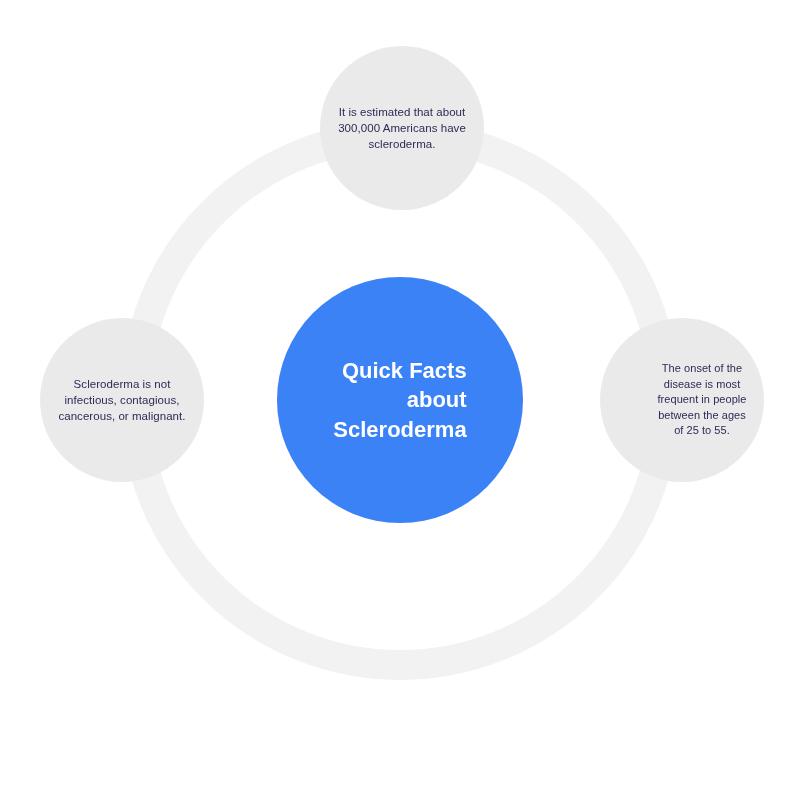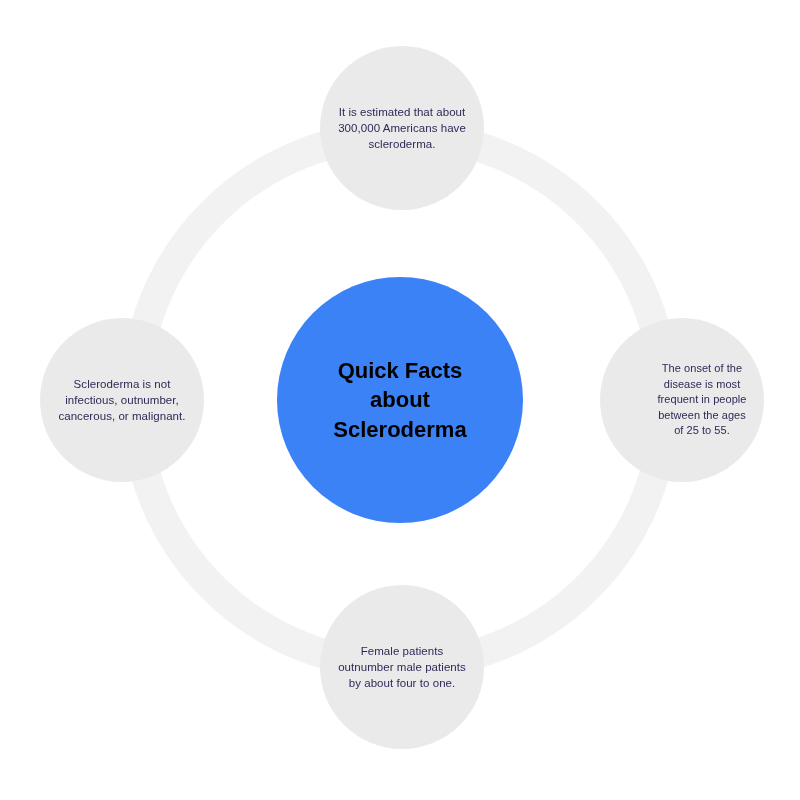--- a/index.html
+++ b/index.html
@@ -78,49 +78,46 @@
     border-radius: 50%;
     background: #3b82f6;
     z-index: 3;
     display: flex;
     align-items: center;
     justify-content: center;
     box-sizing: border-box;
     padding: 0 26px;
   }
   .hub .hub-text {
-    color: #000000;
+    color: #ffffff;
     font-size: 22px;
     font-weight: bold;
     line-height: 1.32;
-    text-align: center;
+    text-align: right;
     font-family: "Liberation Sans", sans-serif;
   }
 </style>
 </head>
 <body>
 
 <div id="infographic">
 
   <div class="ring"></div>
 
   <div class="node node-top">
     <div class="node-text">It is estimated that about 300,000 Americans have scleroderma.</div>
   </div>
 
   <div class="node node-right">
     <div class="node-text">The onset of the disease is most frequent in people between the ages of 25 to 55.</div>
   </div>
 
-  <div class="node node-bottom">
-    <div class="node-text">Female patients outnumber male patients by about four to one.</div>
-  </div>
 
   <div class="node node-left">
-    <div class="node-text">Scleroderma is not infectious, outnumber, cancerous, or malignant.</div>
+    <div class="node-text">Scleroderma is not infectious, contagious, cancerous, or malignant.</div>
   </div>
 
   <div class="hub">
     <div class="hub-text" style="white-space: pre-line;">Quick Facts
 about
 Scleroderma</div>
   </div>
 
 </div>
 

